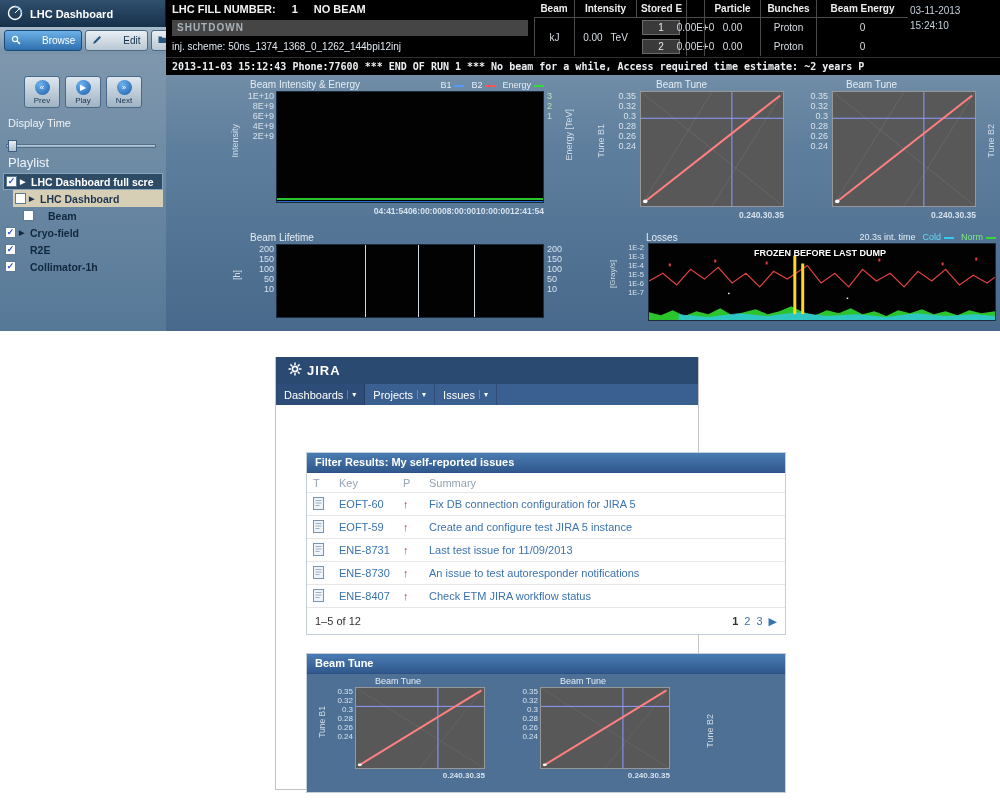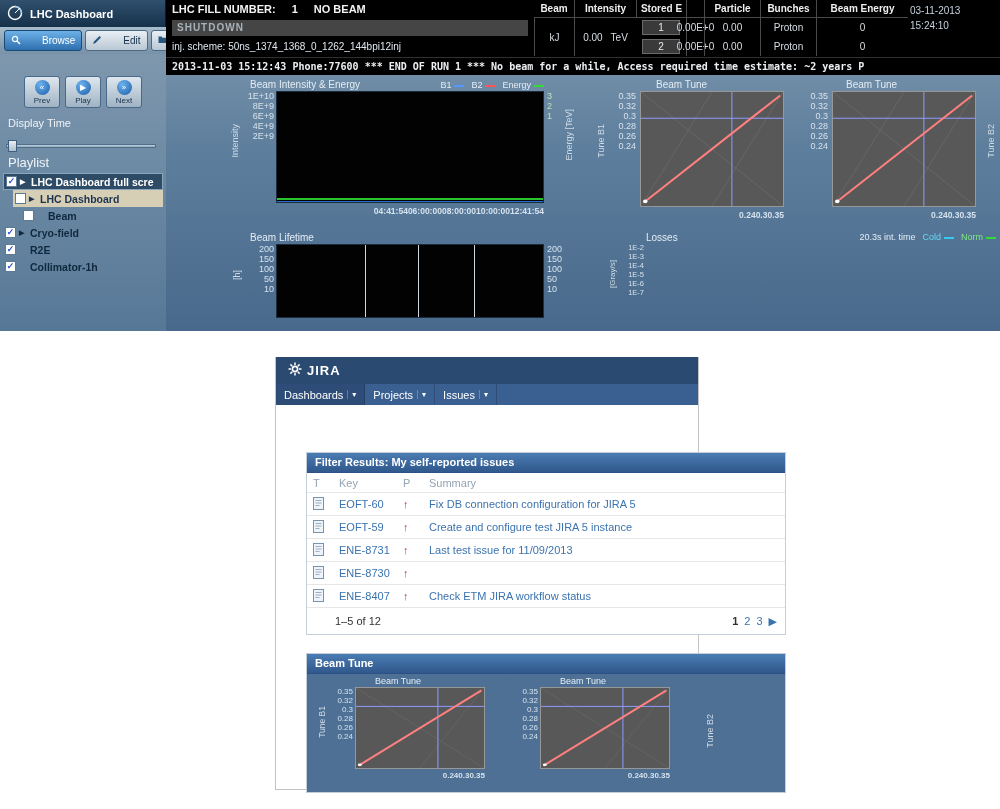--- a/index.html
+++ b/index.html
@@ -103,21 +103,21 @@
   .gadget-header { height:20px; background:linear-gradient(180deg,#4a7cb3,#30588c); color:#fff; font-weight:bold;
     font-size:11px; padding:3px 8px; border-bottom:1px solid #2d5184; }
   #filter-gadget { top:95px; }
   .issue-cols, .issue-row { display:grid; grid-template-columns:26px 64px 26px 1fr; align-items:center;
     height:21px; padding:0 6px; border-bottom:1px solid #e6e6e6; font-size:11px; }
   .issue-cols { color:#94a3b3; height:20px; }
   .issue-row { height:23px; }
   .issue-key, .issue-summary { color:#3b73af; cursor:pointer; }
   .issue-pri { color:#cc3333; font-weight:bold; }
   .filter-footer { display:flex; justify-content:space-between; align-items:center; height:26px; padding:0 8px; font-size:11px; }
-  .result-range { color:#333;margin-left:20px; }
+  .result-range { color:#333; }
   .pager { display:flex; gap:6px; }
   .pager span { cursor:pointer; color:#3b73af; }
   .pager .current { color:#333; font-weight:bold; }
 
   #tune-gadget { top:296px; }
   .tune-body { position:relative; height:118px; background:#4e7095; }
   .mini-chart { position:absolute; top:2px; width:180px; height:114px; }
   .mini-chart .chart-title { font-size:9px; }
   .mini-chart .yticks { font-size:8px; }
   .mini-chart .xticks { font-size:8px; }
@@ -384,20 +384,38 @@
     </div>
     <div class="vlabel" style="left:0;top:28px;font-size:8px">[Gray/s]</div>
     <div class="yticks" style="left:8px;top:11px;height:78px;width:28px;font-size:7.5px">
         <span>1E-2</span>
         <span>1E-3</span>
         <span>1E-4</span>
         <span>1E-5</span>
         <span>1E-6</span>
         <span>1E-7</span>
       </div>
+    <div class="plot" style="left:40px;top:11px;width:348px;height:78px">
+      <svg width="100%" height="100%" viewBox="0 0 350 78" preserveAspectRatio="none">
+        <path d="M0,78 L0,70 L12,73 L24,68 L36,74 L48,69 L60,72 L72,66 L84,73 L96,70 L108,67 L120,72 L132,69 L144,64 L156,70 L168,73 L180,68 L192,71 L204,66 L216,72 L228,69 L240,74 L252,68 L264,71 L276,67 L288,72 L300,69 L312,73 L324,68 L336,71 L350,69 L350,78 Z" fill="#2cc42c"></path>
+        <path d="M30,78 L30,72 L60,75 L90,71 L120,74 L150,70 L180,74 L210,72 L240,75 L270,71 L300,74 L330,72 L350,74 L350,78 Z" fill="#30c8e8" opacity="0.8"></path>
+        <polyline points="0,38 14,30 28,42 42,26 56,36 70,24 84,40 98,30 112,44 126,28 140,36 160,22 174,40 188,30 202,44 216,26 230,38 244,30 258,44 272,28 286,38 300,26 314,42 328,32 342,40 350,34" fill="none" stroke="#e04040" stroke-width="1.2"></polyline>
+        <rect x="20" y="20" width="2" height="3" fill="#e04040"></rect>
+          <rect x="66" y="16" width="2" height="3" fill="#e04040"></rect>
+        <rect x="118" y="18" width="2" height="3" fill="#e04040"></rect>
+          <rect x="232" y="15" width="2" height="3" fill="#e04040"></rect>
+        <rect x="296" y="19" width="2" height="3" fill="#e04040"></rect>
+          <rect x="330" y="14" width="2" height="3" fill="#e04040"></rect>
+        <rect x="146" y="12" width="3" height="60" fill="#ffd826"></rect>
+        <rect x="154" y="20" width="3" height="52" fill="#ffd826"></rect>
+        <rect x="80" y="50" width="1.5" height="1.5" fill="#fff"></rect>
+          <rect x="200" y="55" width="1.5" height="1.5" fill="#fff"></rect>
+      </svg>
+      <div class="overlay-text">FROZEN BEFORE LAST DUMP</div>
+    </div>
   </div>
 </div>
 
 <div id="jira">
   <div class="jira-header">
     <span>
       <svg width="14" height="14" viewBox="0 0 14 14">
           <circle cx="7" cy="7" r="2.6" fill="none" stroke="#fff" stroke-width="1.6"></circle>
           <g stroke="#fff" stroke-width="1.5">
             <line x1="7" y1="0.5" x2="7" y2="3"></line>
@@ -473,20 +491,21 @@
     </div>
     <div class="issue-row">
       <span><svg width="11" height="13" viewBox="0 0 11 13">
             <rect x="0.5" y="0.5" width="10" height="12" fill="#eef4fa" stroke="#7a93ad"></rect>
             <line x1="2.5" y1="3.5" x2="8.5" y2="3.5" stroke="#9ab0c4"></line>
             <line x1="2.5" y1="6" x2="8.5" y2="6" stroke="#9ab0c4"></line>
             <line x1="2.5" y1="8.5" x2="6.5" y2="8.5" stroke="#9ab0c4"></line>
           </svg></span>
       <span class="issue-key">ENE-8730</span>
       <span class="issue-pri">↑</span>
+      <span class="issue-summary">An issue to test autoresponder notifications</span>
     </div>
     <div class="issue-row">
       <span><svg width="11" height="13" viewBox="0 0 11 13">
             <rect x="0.5" y="0.5" width="10" height="12" fill="#eef4fa" stroke="#7a93ad"></rect>
             <line x1="2.5" y1="3.5" x2="8.5" y2="3.5" stroke="#9ab0c4"></line>
             <line x1="2.5" y1="6" x2="8.5" y2="6" stroke="#9ab0c4"></line>
             <line x1="2.5" y1="8.5" x2="6.5" y2="8.5" stroke="#9ab0c4"></line>
           </svg></span>
       <span class="issue-key">ENE-8407</span>
       <span class="issue-pri">↑</span>

